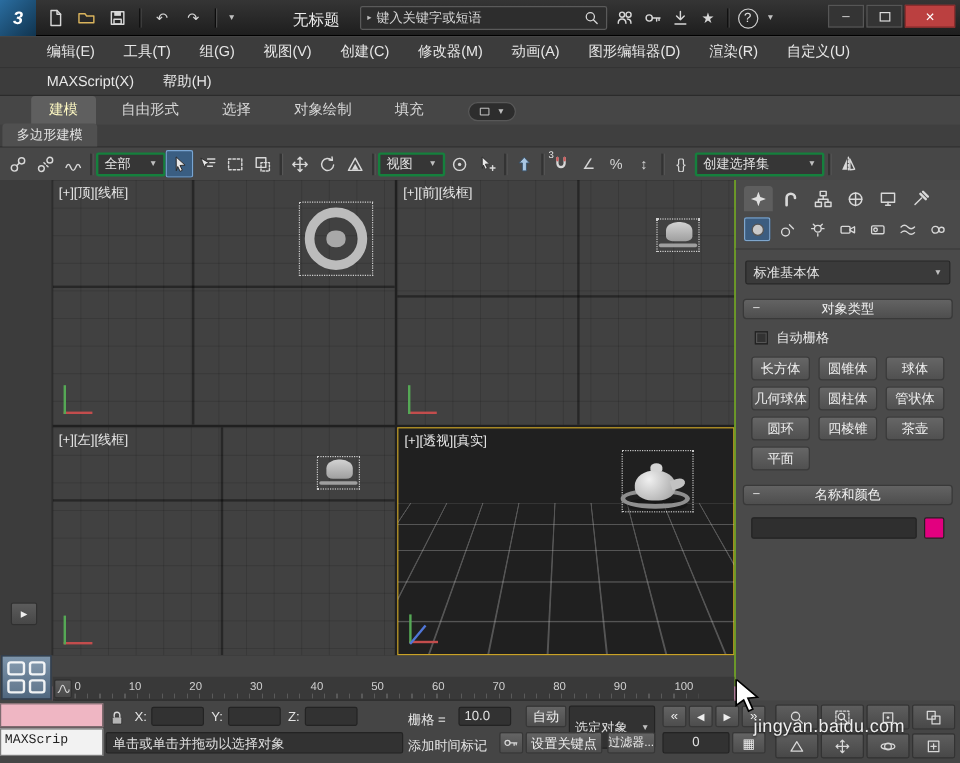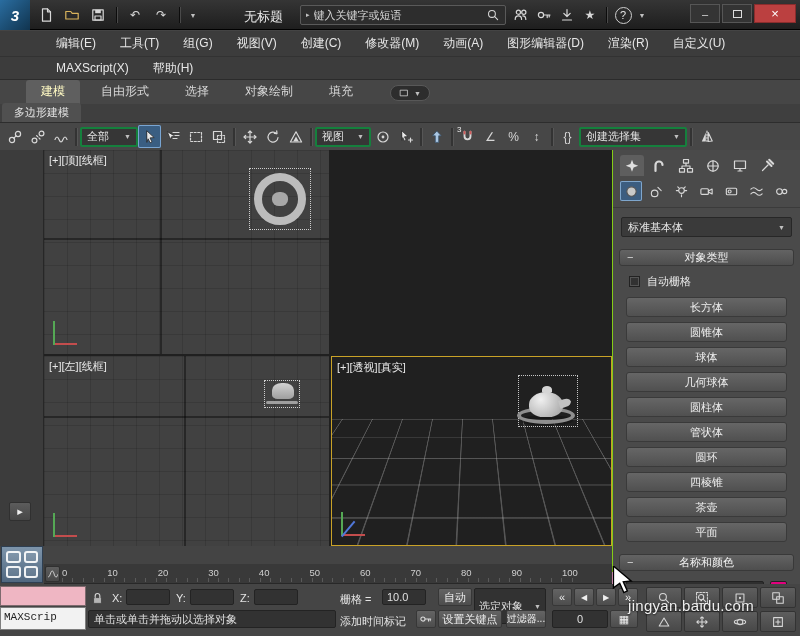--- a/index.html
+++ b/index.html
@@ -21,21 +21,21 @@
 #searchbox input::placeholder{color:#d6d6d6}
 .titleicons{position:absolute;left:510px;top:4px;display:flex;align-items:center;gap:1px}
 .tico{width:22px;height:22px;display:flex;align-items:center;justify-content:center;border-radius:2px;color:#d8d8d8}
 #helpbtn{width:17px;height:17px;border:1.4px solid #cfcfcf;border-radius:50%;display:flex;align-items:center;justify-content:center;font-size:11px;color:#e4e4e4}
 .winrow{position:absolute;right:4px;top:4px;display:flex;gap:2px}
 .winbtn{width:30px;height:19px;display:flex;align-items:center;justify-content:center;background:#343434;border:1px solid #565656;color:#ddd;font-size:11px}
 #maxglyph{width:9px;height:8px;border:1.3px solid #ddd}
 #closebtn{width:42px;background:#bb4040;border-color:#8a2d2d;color:#fff;font-size:13px}
 
 
-.menurow{position:absolute;left:0;width:800px;display:flex;align-items:center;padding-left:44px;background:#3c3c3c;color:#e7e7e7}
+.menurow{position:absolute;left:0;width:800px;display:flex;align-items:center;padding-left:27px;background:#3c3c3c;color:#e7e7e7}
 #menurow1{top:31px;height:26px;border-bottom:1px solid #323232}
 #menurow2{top:57px;height:23px;border-bottom:1px solid #2b2b2b}
 .mitem{padding:0 12px;height:100%;display:flex;align-items:center;white-space:nowrap}
 
 
 #ribbontabs{position:absolute;left:0;top:80px;width:800px;height:24px;background:#464646;display:flex;align-items:flex-end;padding-left:26px;gap:6px}
 .rtab{padding:3px 15px 4px;color:#d8d8d8;white-space:nowrap}
 .rtab.active{background:#5f5f5f;border-radius:3px 3px 0 0;color:#fef9c3}
 #ribbonconfig{margin:0 0 3px 16px;height:16px;background:#2d2d2d;border:1px solid #585858;border-radius:8px;display:flex;align-items:center;padding:0 8px;gap:5px;color:#ccc}
 #ribbonsub{position:absolute;left:0;top:104px;width:800px;height:19px;background:#3f3f3f;border-bottom:1px solid #2d2d2d}
@@ -80,21 +80,21 @@
 .ptab{width:24px;height:21px;display:flex;align-items:center;justify-content:center;border-radius:3px 3px 0 0}
 .ptab.active{background:#5e5e5e}
 .pcats{display:flex;gap:3px;padding:3px 7px 6px;border-bottom:1px solid #3b3b3b}
 .pcat{width:22px;height:20px;display:flex;align-items:center;justify-content:center;border-radius:2px}
 .pcat.active{background:#3c5d80;box-shadow:inset 0 0 0 1px #7fa6cc}
 .pdd{margin:9px 8px 0;height:20px;background:#3a3a3a;border:1px solid #272727;border-radius:2px;display:flex;align-items:center;justify-content:space-between;padding:0 6px;color:#e6e6e6;font-size:11px}
 .rollout{margin:12px 6px 0;height:17px;background:linear-gradient(#636363,#4e4e4e);border:1px solid #393939;border-radius:3px;display:flex;align-items:center;justify-content:center;font-size:11px;color:#f2f2f2;position:relative}
 .rminus{position:absolute;left:7px;top:1px;font-size:11px;color:#ddd}
 .agrow{display:flex;align-items:center;gap:7px;margin:8px 0 0 16px;font-size:11px;color:#e8e8e8}
 .chk{width:11px;height:11px;background:#323232;border:1px solid #222;box-shadow:inset 0 0 0 1px #555}
-.pgrid{display:grid;grid-template-columns:1fr;gap:5px 7px;margin:8px 13px 0}
+.pgrid{display:grid;grid-template-columns:1fr 1fr 1fr;gap:5px 7px;margin:8px 13px 0}
 .pbtn{height:20px;background:linear-gradient(#666,#505050);border:1px solid #3a3a3a;border-radius:3px;color:#efefef;font-size:11px;display:flex;align-items:center;justify-content:center;white-space:nowrap}
 .namerow{display:flex;gap:6px;margin:10px 13px 0;align-items:center}
 .namefield{flex:1;height:18px;background:#2f2f2f;border:1px solid #222;border-radius:2px;color:#eee;font-size:11px;padding:0 4px;outline:none;min-width:0}
 .swatch{width:17px;height:18px;border:1px solid #222;border-radius:2px}
 
 
 #timeslider{position:absolute;left:44px;top:572px;width:575px;height:17px;background:#f9a8d4;border-bottom:1px solid #2a2a2a}
 #tsgroove{position:absolute;left:2px;top:3px;width:562px;height:11px;background:#484848;border:1px solid #2c2c2c;border-radius:2px}
 #tshandle{position:absolute;left:4px;top:2px;height:13px;width:158px;background:linear-gradient(#7a7a7a,#5d5d5d);border:1px solid #2e2e2e;border-radius:2px;display:flex;align-items:center;justify-content:space-between;padding:0 4px;font-size:10px;color:#f2f2f2}
 .car2{font-size:7px;color:#e0e0e0}
@@ -381,20 +381,33 @@
       <div class="sel" style="left:205px;top:18px;width:62px;height:62px">
         <div class="ring"></div>
         <div class="ringcore"></div>
       </div>
       <div class="axis">
           <i class="axx"></i>
           <i class="axy"></i>
         </div>
     </div>
 
+    <div class="vp" style="left:287px;top:0;width:281px;height:204px">
+      <span class="vplabel">[+][前][线框]</span>
+      <i class="cline" style="left:0;top:96px;width:100%;height:2px"></i>
+      <i class="cline" style="left:150px;top:0;width:2px;height:100%"></i>
+      <div class="sel" style="left:216px;top:32px;width:36px;height:28px">
+        <div class="miniobj"></div>
+        <div class="torusedge"></div>
+      </div>
+      <div class="axis">
+          <i class="axx"></i>
+          <i class="axy"></i>
+        </div>
+    </div>
 
     <div class="vp" style="left:0;top:206px;width:285px;height:190px">
       <span class="vplabel">[+][左][线框]</span>
       <i class="cline" style="left:0;top:60px;width:100%;height:2px"></i>
       <i class="cline" style="left:140px;top:0;width:2px;height:100%"></i>
       <div class="sel" style="left:220px;top:24px;width:36px;height:28px">
         <div class="miniobj"></div>
         <div class="torusedge"></div>
       </div>
       <div class="axis">

